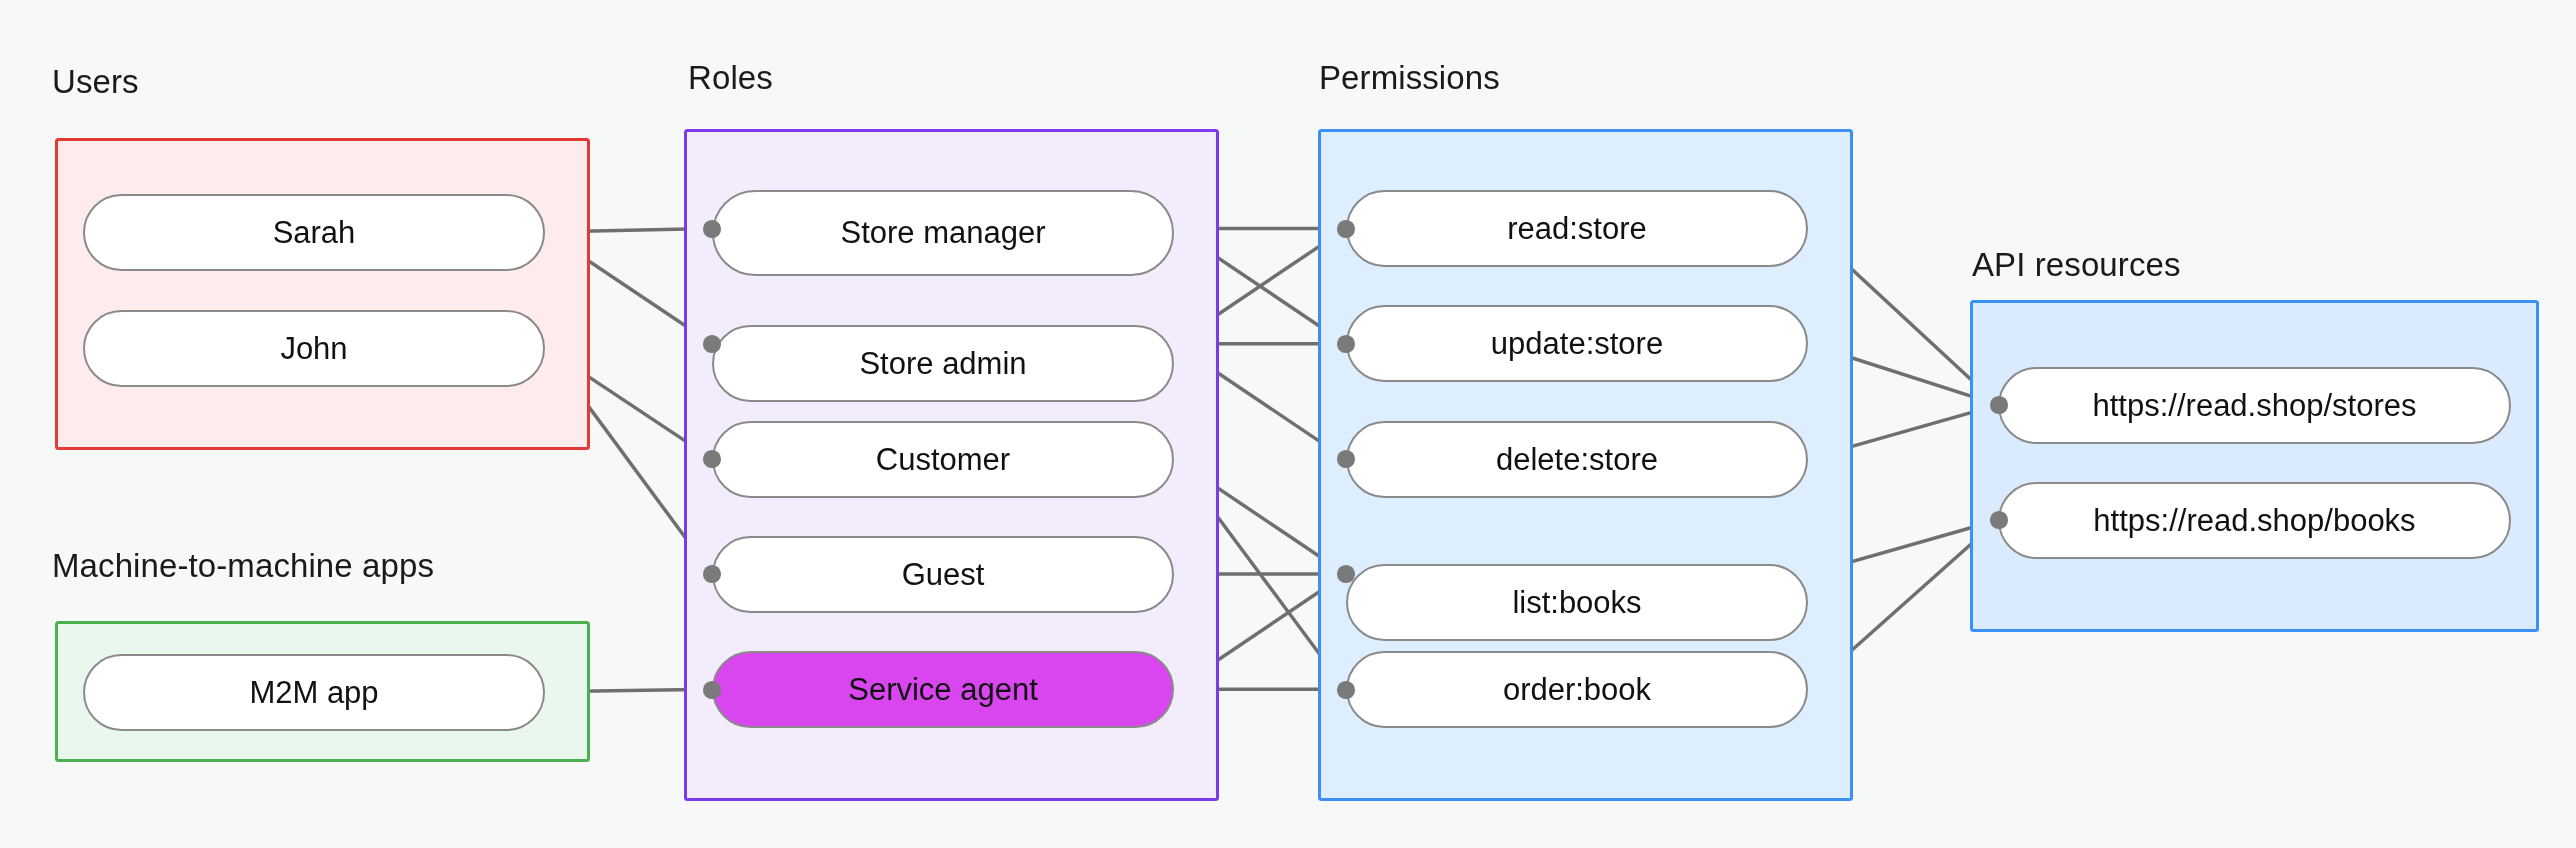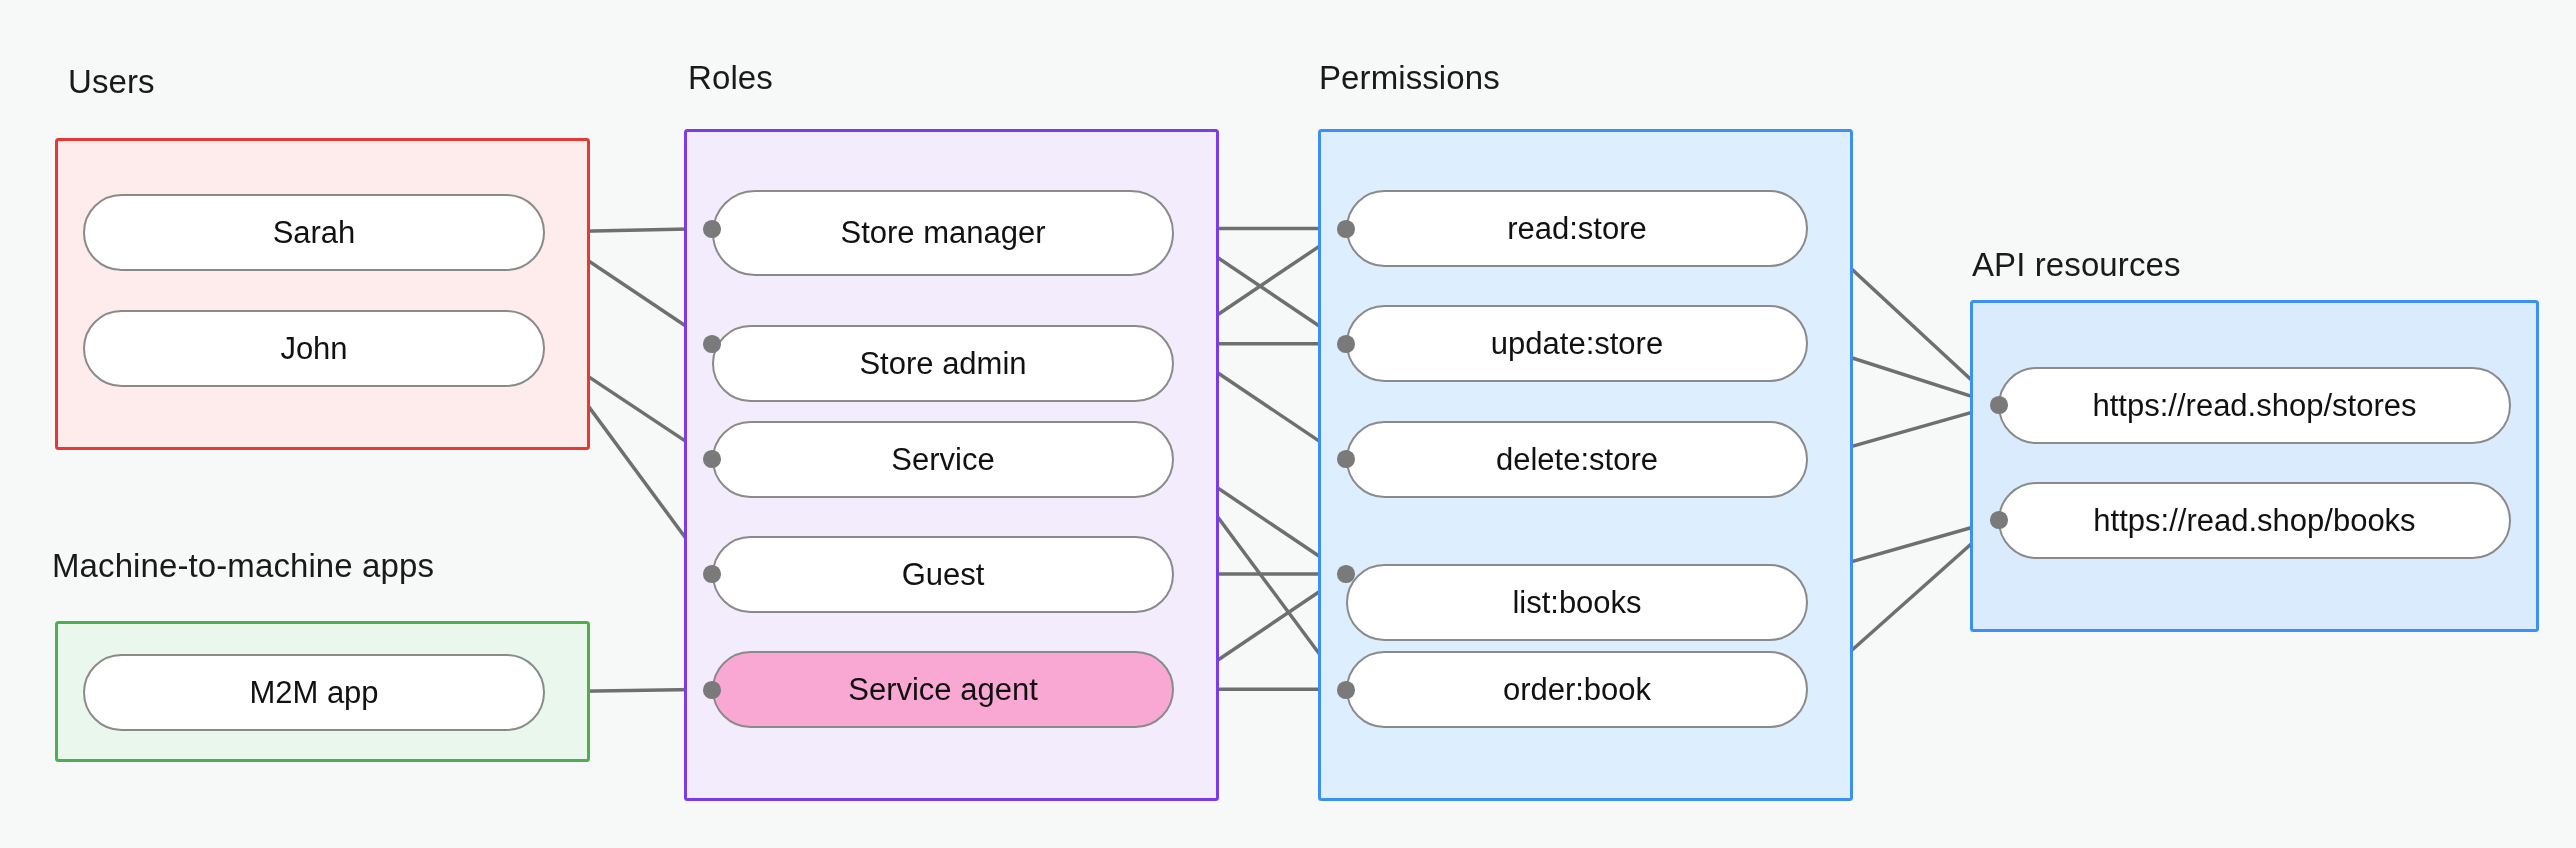--- a/index.html
+++ b/index.html
@@ -47,39 +47,39 @@
       <line x1="1346" y1="790" x2="1542" y2="658" stroke="#6f6f6f" stroke-width="4"></line>
       <line x1="1346" y1="790" x2="1542" y2="790" stroke="#6f6f6f" stroke-width="4"></line>
       <line x1="2072" y1="262" x2="2290" y2="464" stroke="#6f6f6f" stroke-width="4"></line>
       <line x1="2072" y1="394" x2="2290" y2="464" stroke="#6f6f6f" stroke-width="4"></line>
       <line x1="2072" y1="526" x2="2290" y2="464" stroke="#6f6f6f" stroke-width="4"></line>
       <line x1="2072" y1="658" x2="2290" y2="596" stroke="#6f6f6f" stroke-width="4"></line>
       <line x1="2072" y1="790" x2="2290" y2="596" stroke="#6f6f6f" stroke-width="4"></line>
     </svg>
   <div id="groups-layer">
       <div class="group" style="left: 55px; top: 138px; width: 535px; height: 312px; background: rgb(253, 236, 235); border: 3.5px solid rgb(229, 57, 53);"></div>
-      <div class="group-title" style="left: 52px; top: 63px; margin-left: 16px;">Users</div>
+      <div class="group-title" style="left: 52px; top: 63px;">Users</div>
       <div class="group" style="left: 55px; top: 621px; width: 535px; height: 141px; background: rgb(234, 247, 236); border: 3.5px solid rgb(76, 175, 80);"></div>
       <div class="group-title" style="left: 52px; top: 547px;">Machine-to-machine apps</div>
       <div class="group" style="left: 684px; top: 129px; width: 535px; height: 672px; background: rgb(243, 236, 253); border: 3.5px solid rgb(124, 58, 237);"></div>
       <div class="group-title" style="left: 688px; top: 59px;">Roles</div>
       <div class="group" style="left: 1318px; top: 129px; width: 535px; height: 672px; background: rgb(221, 238, 255); border: 3.5px solid rgb(59, 144, 245);"></div>
       <div class="group-title" style="left: 1319px; top: 59px;">Permissions</div>
       <div class="group" style="left: 1970px; top: 300px; width: 569px; height: 332px; background: rgb(217, 235, 253); border: 3.5px solid rgb(59, 144, 245);"></div>
       <div class="group-title" style="left: 1972px; top: 234px; margin-top: 12px;">API resources</div>
     </div>
   <div id="nodes-layer">
       <div class="node" style="left: 83px; top: 194px; width: 462px; height: 77px; border-color: rgb(138, 138, 138); background: rgb(255, 255, 255);">Sarah</div>
       <div class="node" style="left: 83px; top: 310px; width: 462px; height: 77px; border-color: rgb(138, 138, 138); background: rgb(255, 255, 255);">John</div>
       <div class="node" style="left: 83px; top: 654px; width: 462px; height: 77px; border-color: rgb(138, 138, 138); background: rgb(255, 255, 255);">M2M app</div>
       <div class="node" style="left: 712px; top: 190px; width: 462px; height: 86px; border-color: rgb(138, 138, 138); background: rgb(255, 255, 255);">Store manager</div>
       <div class="node" style="left: 712px; top: 305px; width: 462px; height: 77px; border-color: rgb(138, 138, 138); background: rgb(255, 255, 255); margin-top: 20px;">Store admin</div>
-      <div class="node" style="left: 712px; top: 421px; width: 462px; height: 77px; border-color: rgb(138, 138, 138); background: rgb(255, 255, 255);">Service</div>
+      <div class="node" style="left: 712px; top: 421px; width: 462px; height: 77px; border-color: rgb(138, 138, 138); background: rgb(255, 255, 255);">Customer</div>
       <div class="node" style="left: 712px; top: 536px; width: 462px; height: 77px; border-color: rgb(138, 138, 138); background: rgb(255, 255, 255);">Guest</div>
-      <div class="node" style="left: 712px; top: 651px; width: 462px; height: 77px; border-color: rgb(138, 138, 138); background: #f9a8d4;">Service agent</div>
+      <div class="node" style="left: 712px; top: 651px; width: 462px; height: 77px; border-color: rgb(138, 138, 138); background: #d946ef;">Service agent</div>
       <div class="node" style="left: 1346px; top: 190px; width: 462px; height: 77px; border-color: rgb(138, 138, 138); background: rgb(255, 255, 255);">read:store</div>
       <div class="node" style="left: 1346px; top: 305px; width: 462px; height: 77px; border-color: rgb(138, 138, 138); background: rgb(255, 255, 255);">update:store</div>
       <div class="node" style="left: 1346px; top: 421px; width: 462px; height: 77px; border-color: rgb(138, 138, 138); background: rgb(255, 255, 255);">delete:store</div>
       <div class="node" style="left: 1346px; top: 536px; width: 462px; height: 77px; border-color: rgb(138, 138, 138); background: rgb(255, 255, 255); margin-top: 28px;">list:books</div>
       <div class="node" style="left: 1346px; top: 651px; width: 462px; height: 77px; border-color: rgb(138, 138, 138); background: rgb(255, 255, 255);">order:book</div>
       <div class="node" style="left: 1998px; top: 367px; width: 513px; height: 77px; border-color: rgb(138, 138, 138); background: rgb(255, 255, 255);">https://read.shop/stores</div>
       <div class="node" style="left: 1998px; top: 482px; width: 513px; height: 77px; border-color: rgb(138, 138, 138); background: rgb(255, 255, 255);">https://read.shop/books</div>
     </div>
   <div id="ports-layer">
       <div class="port" style="background: rgb(122, 122, 122); left: 703px; top: 220px;"></div>

